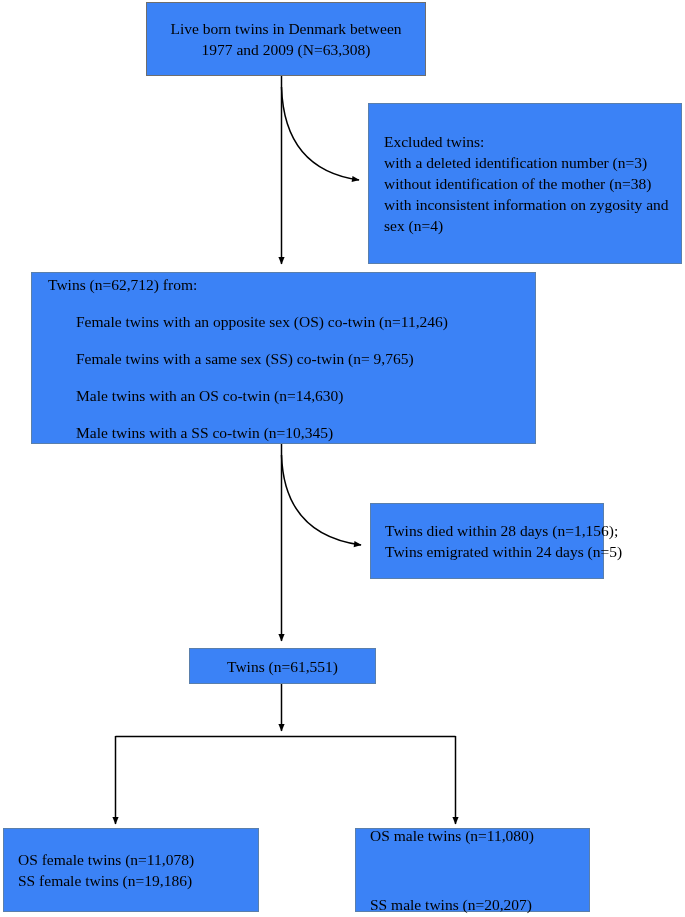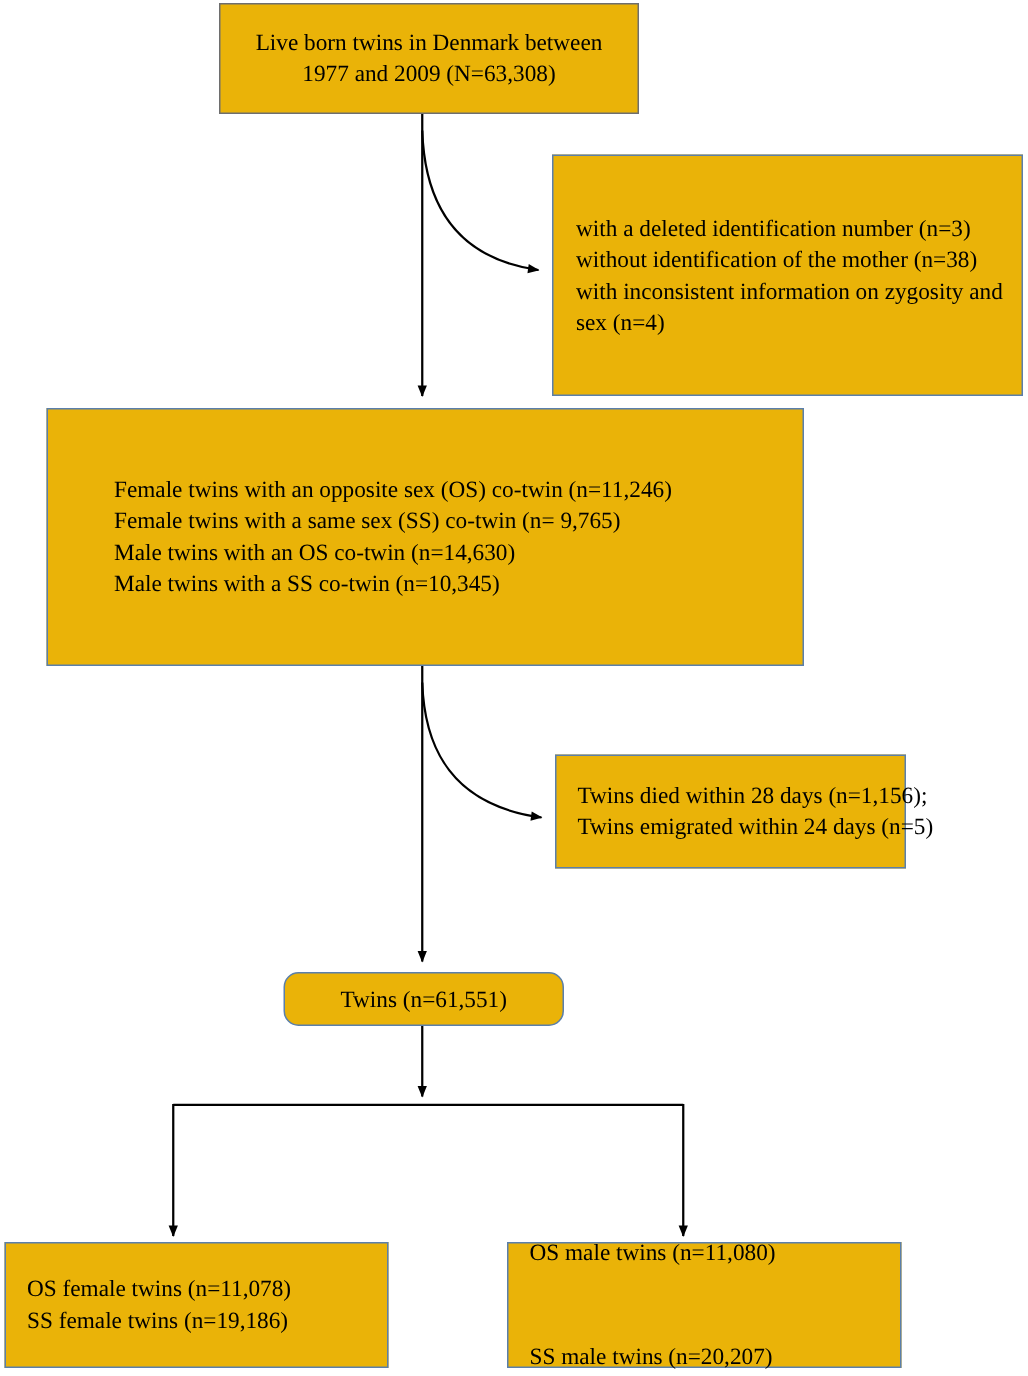--- a/index.html
+++ b/index.html
@@ -18,21 +18,21 @@
   #flow-canvas {
     position: absolute;
     left: 0;
     top: 0;
     width: 685px;
     height: 917px;
   }
   .node {
     position: absolute;
     box-sizing: border-box;
-    background: #eab308;
+    background: #3b82f6;
     display: flex;
     flex-direction: column;
     justify-content: center;
   }
   .node .line {
     font-size: 15.5px;
     line-height: 21px;
     white-space: pre;
   }
   .border-gray {
@@ -43,30 +43,31 @@
   }
   .center-text {
     text-align: center;
     align-items: center;
   }
   .left-text {
     text-align: left;
   }
   .indent1 {
     padding-left: 28px;
+    margin-top: 16px;
   }
 
   
   #node-source   { left: 146px; top: 2px;   width: 280px; height: 74px;  padding: 0 10px; }
   #node-excluded { left: 368px; top: 103px; width: 314px; height: 161px; padding: 0 15px; }
   #node-twins    { left: 31px;  top: 272px; width: 505px; height: 172px; padding: 0 16px; }
   #node-died     { left: 370px; top: 503px; width: 234px; height: 76px;  padding: 0 14px; }
-  #node-total    { left: 189px; top: 648px; width: 187px; height: 36px;  padding: 0 8px; border-radius: 10px; }
+  #node-total    { left: 189px; top: 648px; width: 187px; height: 36px;  padding: 0 8px; }
   #node-female   { left: 3px;   top: 828px; width: 256px; height: 84px;  padding: 0 14px; }
-  #node-male     { left: 338px; top: 828px; width: 263px; height: 84px;  padding: 0 14px; gap: 48px; }
+  #node-male     { left: 355px; top: 828px; width: 235px; height: 84px;  padding: 0 14px; gap: 48px; }
 </style>
 </head>
 <body>
 
 <svg id="flow-canvas" viewBox="0 0 685 917">
   <defs>
     <marker id="arrowhead" markerWidth="9" markerHeight="9" refX="7.4" refY="3.4" orient="auto" markerUnits="userSpaceOnUse">
       <path d="M0.4,0.3 L8.0,3.4 L0.4,6.5 z" fill="#000000"></path>
     </marker>
   </defs>
@@ -85,27 +86,29 @@
   <line x1="115.5" y1="736" x2="115.5" y2="824" stroke="#000000" stroke-width="1.5" marker-end="url(#arrowhead)"></line>
   <line x1="455.5" y1="736" x2="455.5" y2="824" stroke="#000000" stroke-width="1.5" marker-end="url(#arrowhead)"></line>
 </svg>
 
 <div class="node border-gray center-text" id="node-source">
   <div class="line">Live born twins in Denmark between</div>
   <div class="line">1977 and 2009 (N=63,308)</div>
 </div>
 
 <div class="node border-blue left-text" id="node-excluded">
+  <div class="line">Excluded twins:</div>
   <div class="line">with a deleted identification number (n=3)</div>
   <div class="line">without identification of the mother (n=38)</div>
   <div class="line">with inconsistent information on zygosity and</div>
   <div class="line">sex (n=4)</div>
 </div>
 
 <div class="node border-blue left-text" id="node-twins">
+  <div class="line">Twins (n=62,712) from:</div>
   <div class="line indent1">Female twins with an opposite sex (OS) co-twin (n=11,246)</div>
   <div class="line indent1">Female twins with a same sex (SS) co-twin (n= 9,765)</div>
   <div class="line indent1">Male twins with an OS co-twin (n=14,630)</div>
   <div class="line indent1">Male twins with a SS co-twin (n=10,345)</div>
 </div>
 
 <div class="node border-blue left-text" id="node-died">
   <div class="line">Twins died within 28 days (n=1,156);</div>
   <div class="line">Twins emigrated within 24 days (n=5)</div>
 </div>

